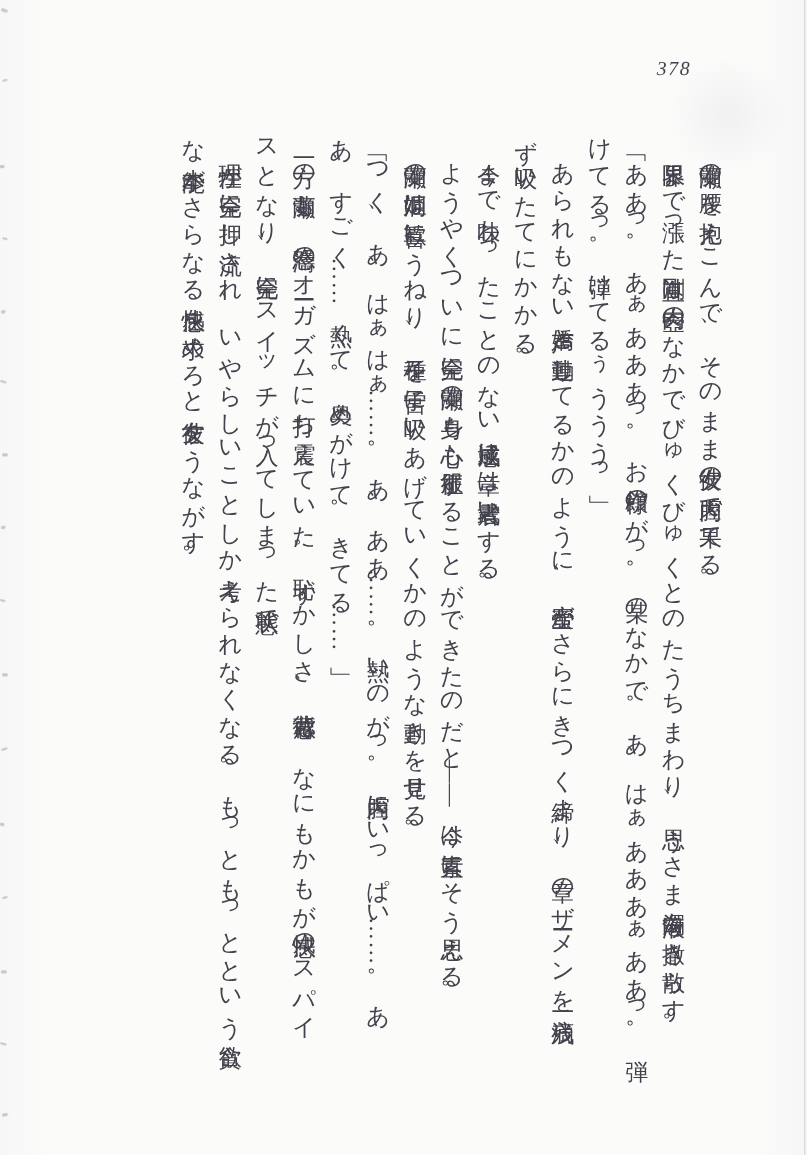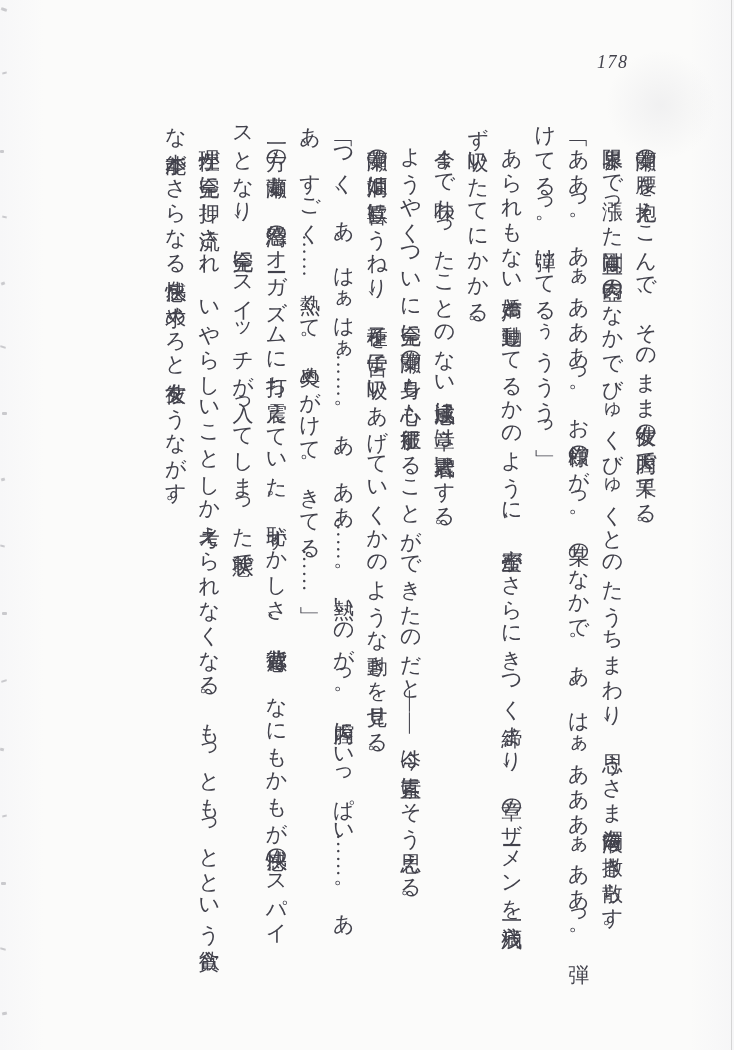--- a/index.html
+++ b/index.html
@@ -47,21 +47,21 @@
     border-radius:1px;filter:blur(.4px);
   }
 </style>
 </head>
 <body>
 
 <div class="page">
 
   <div class="smudge"></div>
 
-  <div class="page-number">178</div>
+  <div class="page-number">378</div>
 
   <div class="text-block">
       <p>蘭瀬の腰を抱えこんで、そのまま彼女の膣内で果てる。</p>
       <p>限界まで漲った剛直は肉壺のなかでびゅくびゅくとのたうちまわり、思うさま白濁液を撒き散らす。</p>
       <p>「ああっ。あぁあああっ。お館様のがっ。某のなかで。あ、はぁあああぁああっ。弾けてるっ。弾けてるぅうううっ」</p>
       <p>あられもない嬌声と連動してるかのように、蜜壺がさらにきつく締まり、章のザーメンを一滴残らず吸いたてにかかる。</p>
       <p>今まで味わったことのない達成感に章は武者震いする。</p>
       <p>ようやくついに完全に蘭瀬の身も心も征服することができたのだと――今は素直にそう思える。</p>
       <p>蘭瀬の姫洞は歓喜にうねり、子種を子宮に吸いあげていくかのような動きを見せる。</p>
       <p>「つく、あ、はぁはぁ……。あ、ああ……。熱いのがっ。膣内にいっぱい……。ああ、すごく……熱くて。奥めがけて。きてる……」</p>

